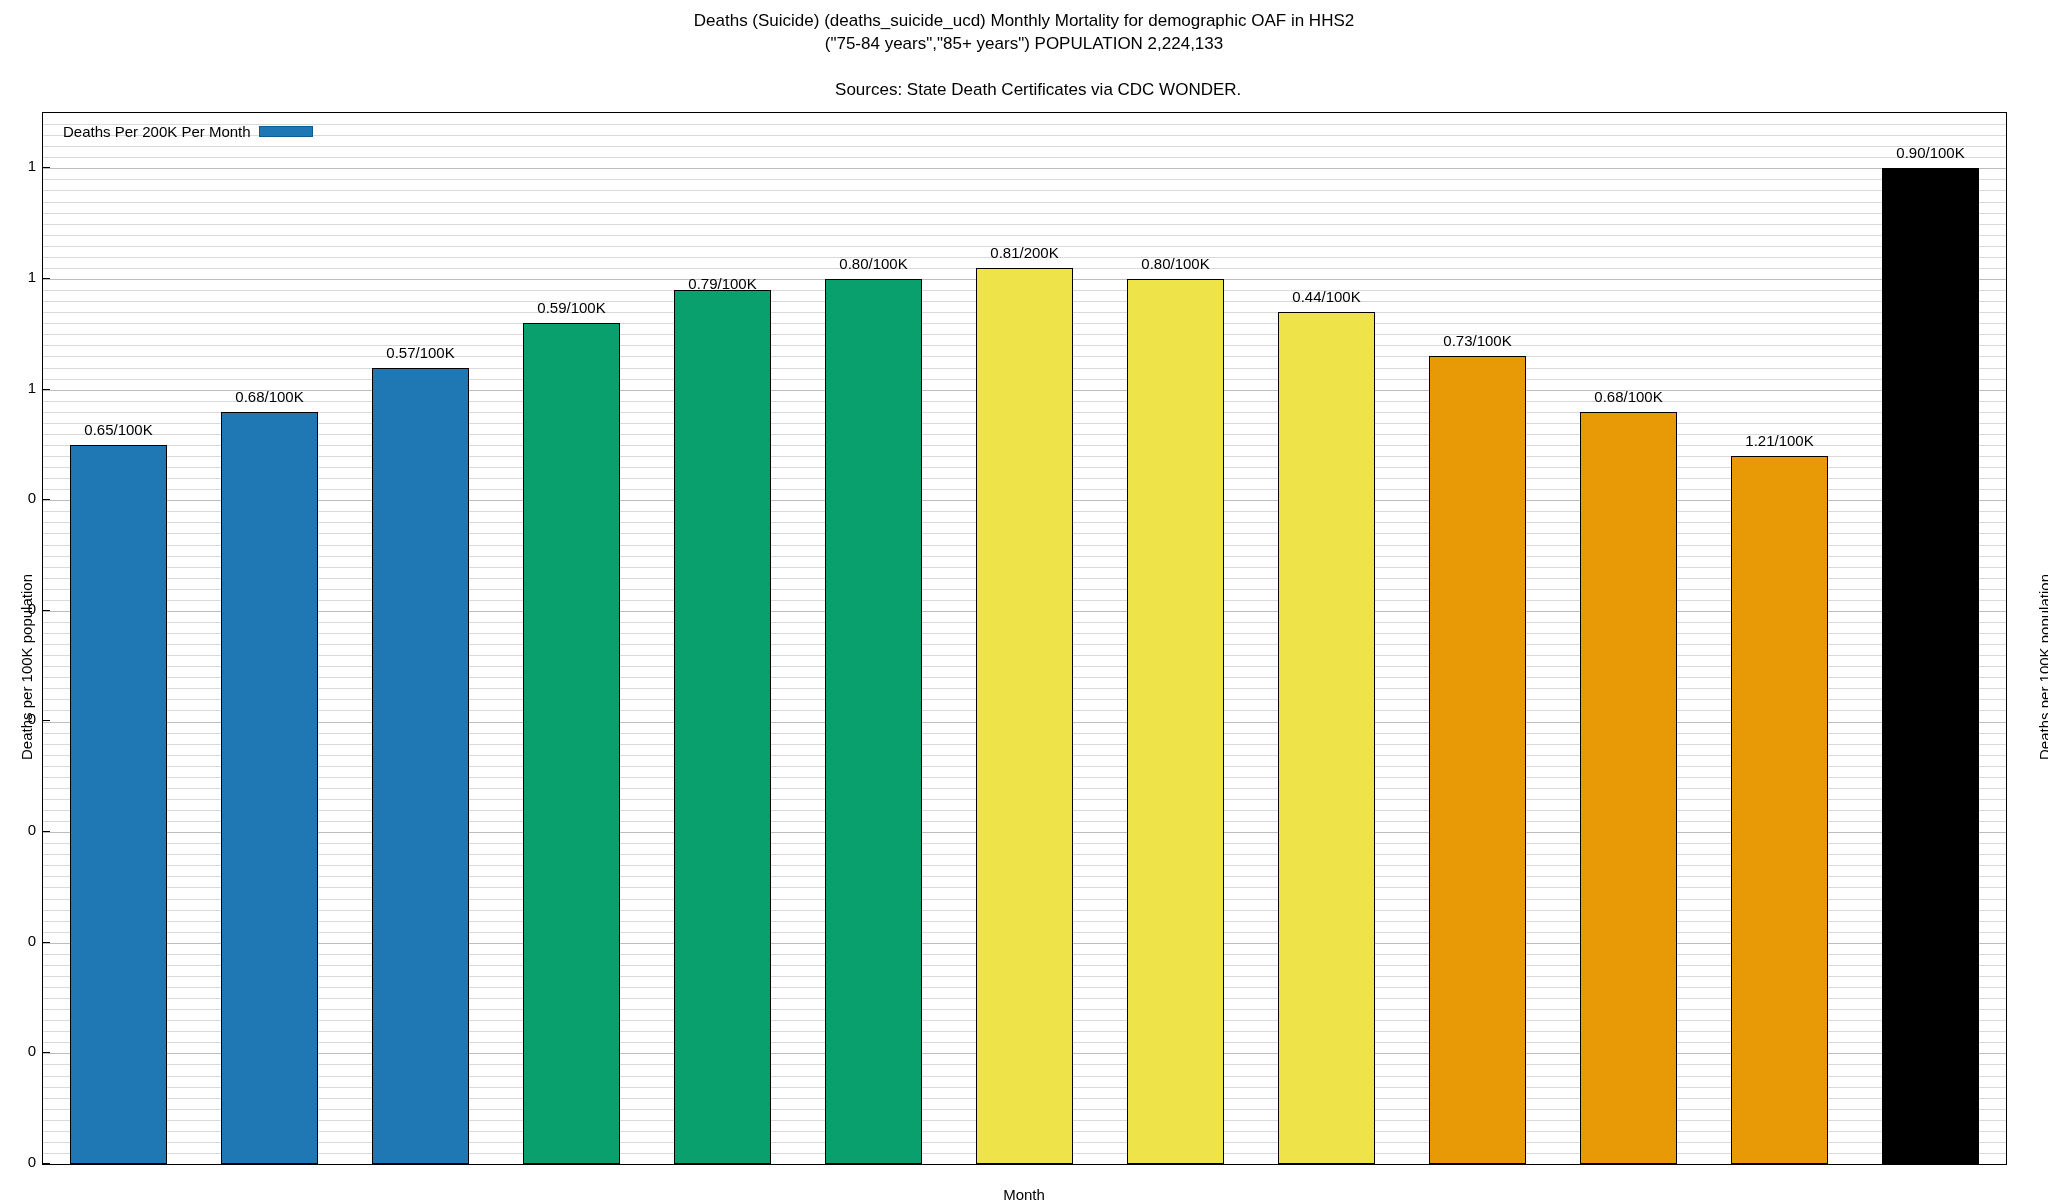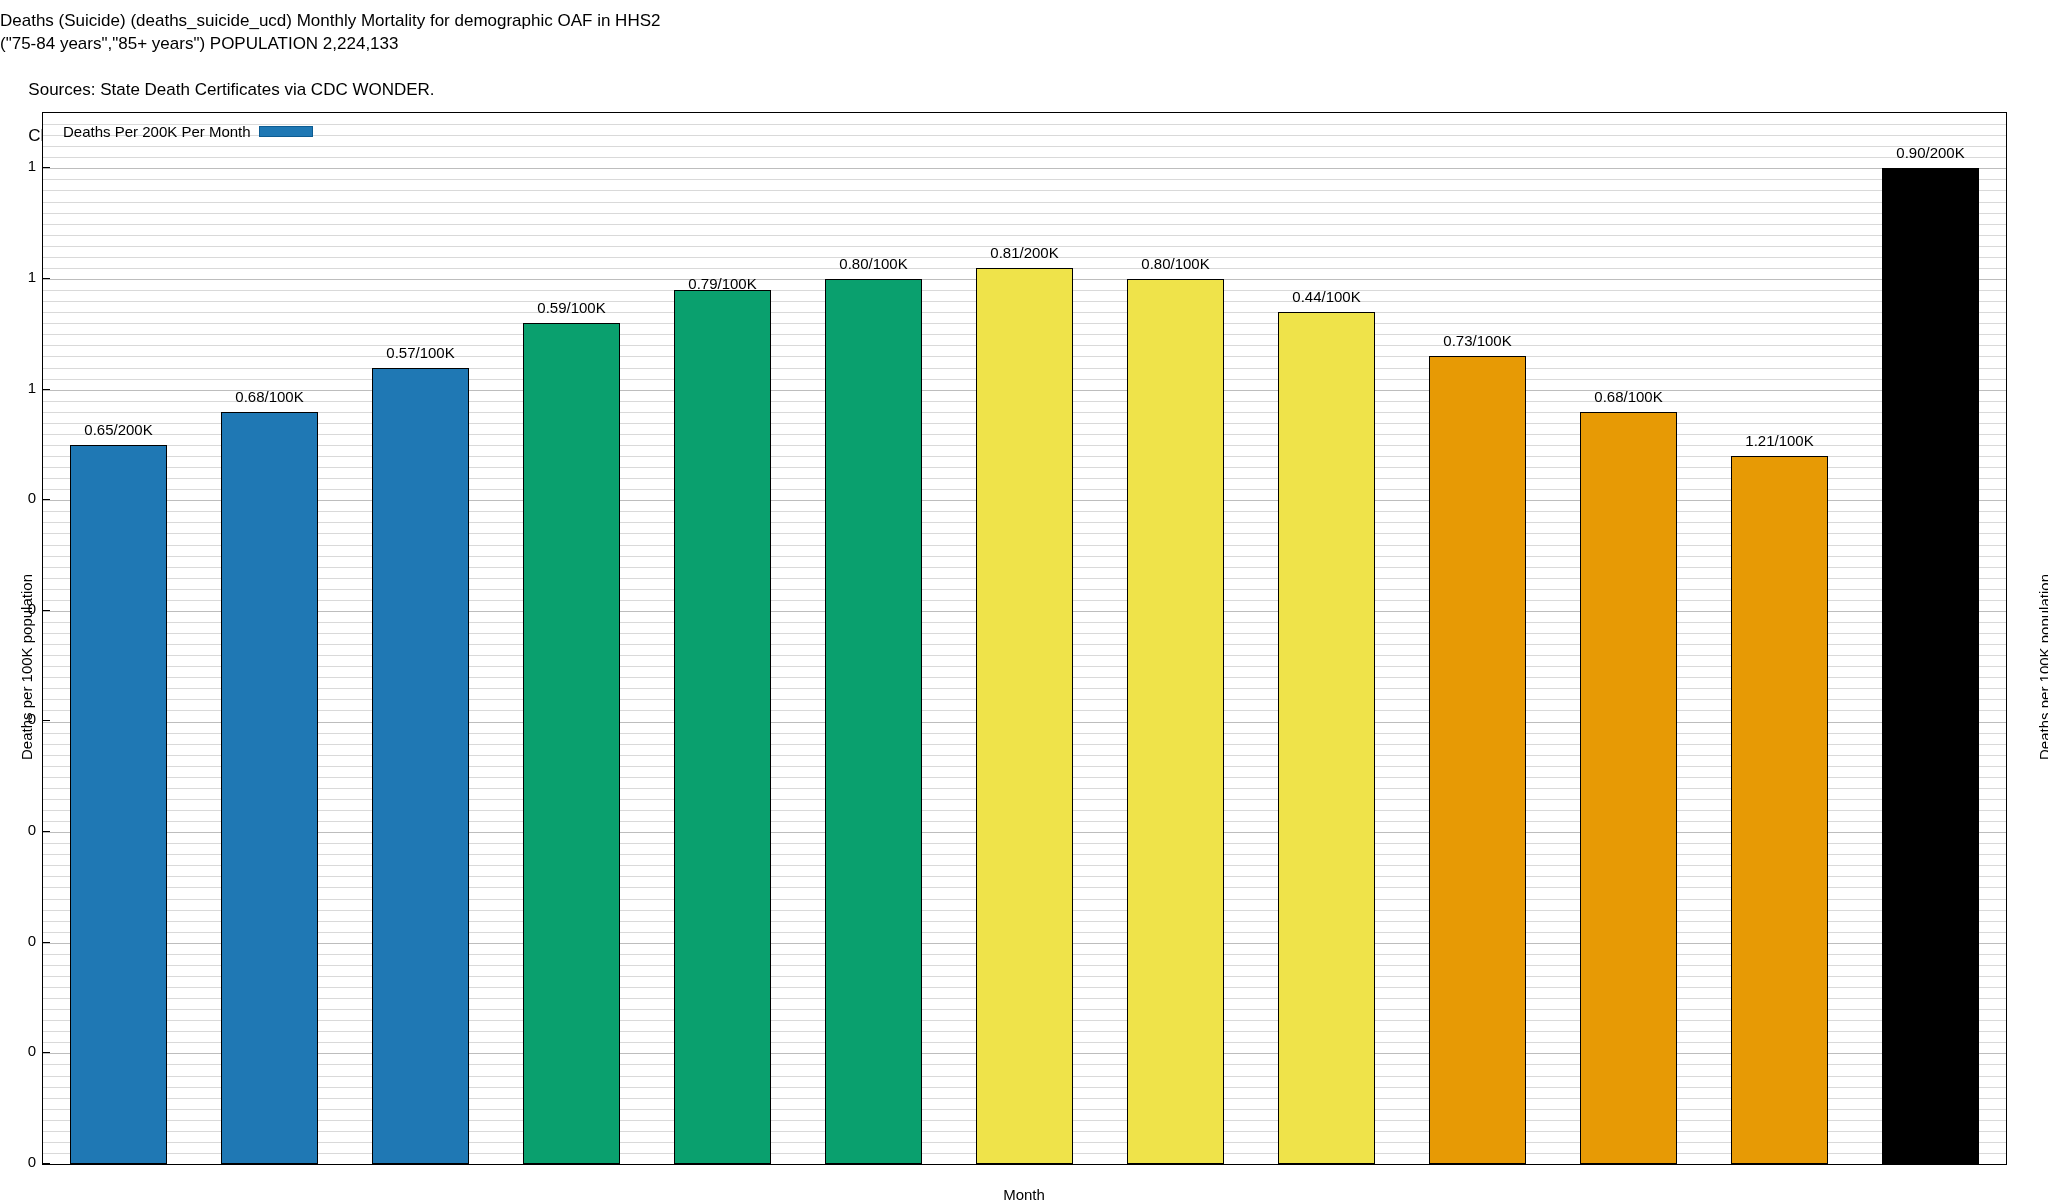--- a/index.html
+++ b/index.html
@@ -18,20 +18,21 @@
     width: 2048px;
     height: 1200px;
   }
 
   
   .titles {
     position: absolute;
     left: 0;
     top: 10px;
     width: 2048px;
+    text-align: center;
     font-size: 17px;
     color: #000;
     line-height: 1.35;
   }
   .title-line { white-space: pre; }
   .title-line.sources {
     display: block;
   }
 
   
@@ -275,21 +276,21 @@
         <div class="gridline major" style="top: 55.3px;"></div>
         <div class="gridline" style="top: 44.3px;"></div>
         <div class="gridline" style="top: 33.2px;"></div>
         <div class="gridline" style="top: 22.1px;"></div>
         <div class="gridline" style="top: 11.1px;"></div>
       </div>
     <div class="bars" id="bars">
         <div class="bar-group" style="left: 26.8px; width: 97.4px; height: 719.1px;">
           <div class="bar" style="height: 100%; background: rgb(31, 120, 180);"></div>
         </div>
-        <div class="bar-label" style="left: -4.5px; top: 307.9px;">0.65/200K</div>
+        <div class="bar-label" style="left: -4.5px; top: 307.9px;">0.65/100K</div>
         <div class="bar-group" style="left: 177.8px; width: 97.4px; height: 752.3px;">
           <div class="bar" style="height: 100%; background: rgb(31, 120, 180);"></div>
         </div>
         <div class="bar-label" style="left: 146.5px; top: 274.7px;">0.68/100K</div>
         <div class="bar-group" style="left: 328.8px; width: 97.4px; height: 796.5px;">
           <div class="bar" style="height: 100%; background: rgb(31, 120, 180);"></div>
         </div>
         <div class="bar-label" style="left: 297.5px; top: 230.5px;">0.57/100K</div>
         <div class="bar-group" style="left: 479.8px; width: 97.4px; height: 840.8px;">
           <div class="bar" style="height: 100%; background: rgb(10, 160, 110);"></div>
@@ -323,21 +324,21 @@
           <div class="bar" style="height: 100%; background: rgb(231, 154, 5);"></div>
         </div>
         <div class="bar-label" style="left: 1505.5px; top: 274.7px;">0.68/100K</div>
         <div class="bar-group" style="left: 1687.8px; width: 97.4px; height: 708px;">
           <div class="bar" style="height: 100%; background: rgb(231, 154, 5);"></div>
         </div>
         <div class="bar-label" style="left: 1656.5px; top: 319px;">1.21/100K</div>
         <div class="bar-group" style="left: 1838.8px; width: 97.4px; height: 995.7px;">
           <div class="bar" style="height: 100%; background: rgb(0, 0, 0);"></div>
         </div>
-        <div class="bar-label" style="left: 1807.5px; top: 31.3px;">0.90/200K</div>
+        <div class="bar-label" style="left: 1807.5px; top: 31.3px;">0.90/100K</div>
       </div>
 
     <div class="legend">
       <span>Deaths Per 200K Per Month</span>
       <span class="legend-swatch"></span>
     </div>
   </div>
 
   <div id="yticks">
       <div class="ytick-label" style="top: 1153px; right: 2012px;">0</div>

